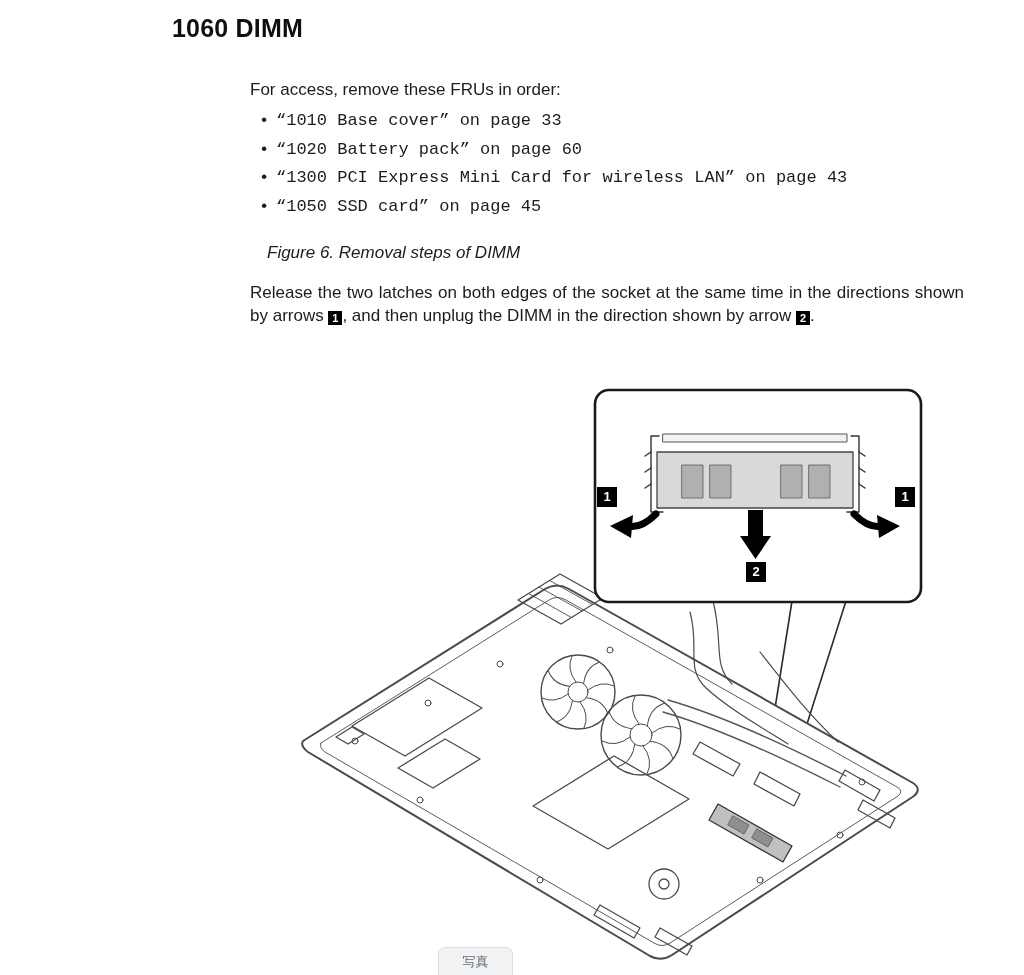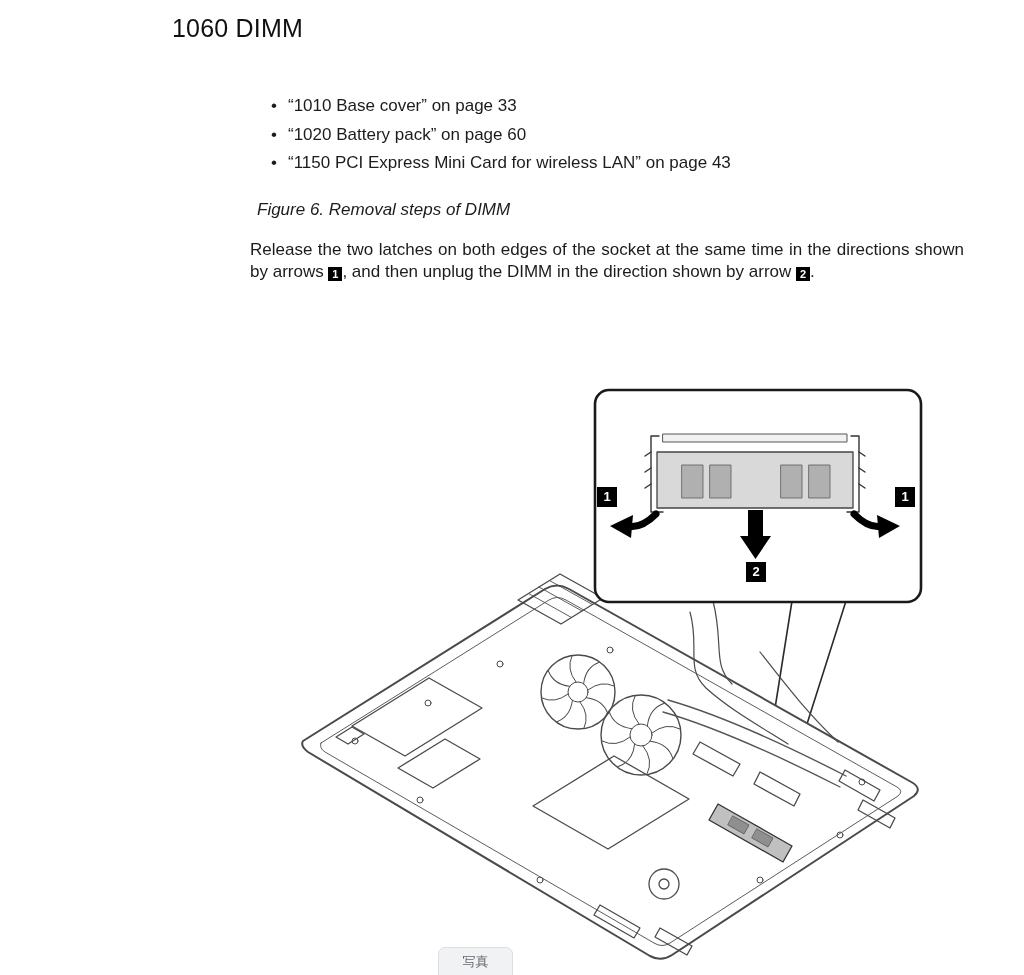--- a/index.html
+++ b/index.html
@@ -2,33 +2,33 @@
 <html><head>
 <meta charset="utf-8">
 <style>
   html,body{margin:0;padding:0;background:#fff;}
   #page{
     position:relative;width:1024px;height:975px;background:#ffffff;
     font-family:"Liberation Sans","DejaVu Sans",sans-serif;color:#1c1c1c;
     overflow:hidden;
   }
   .doc-title{
-    position:absolute;left:172px;top:14px;font-size:25px;font-weight:400;
+    position:absolute;left:172px;top:14px;font-size:25px;font-weight:700;
     letter-spacing:0.2px;color:#101010;margin:0;
   }
   .content{position:absolute;left:250px;top:76px;width:722px;}
   .intro{margin:0 0 3px 0;font-size:17px;line-height:27px;}
-  ul.fru-list{margin:16px;padding:0;list-style:none;}
+  ul.fru-list{margin:4px;padding:0;list-style:none;font-family:Liberation Mono, monospace;}
   ul.fru-list li{
     position:relative;padding-left:22px;font-size:17px;line-height:28.5px;
   }
   ul.fru-list li::before{
     content:"•";position:absolute;left:5px;top:0;color:#1c1c1c;
   }
-  .fig-caption{margin:21px 0 0 7px;font-size:17px;font-style:italic;line-height:22px;}
+  .fig-caption{margin:21px 0 0 17px;font-size:17px;font-style:italic;line-height:22px;}
   .instruction{
     margin:18px 8px 0 0;font-size:17px;line-height:22.5px;text-align:justify;
   }
   .inline-badge{
     display:inline-block;width:14px;height:14px;background:#000;color:#fff;
     font-size:11px;font-weight:700;line-height:14px;text-align:center;
     vertical-align:-1px;font-style:normal;
   }
   .fig-badge{
     position:absolute;width:20px;height:20px;background:#000;color:#fff;
@@ -47,25 +47,27 @@
   }
 </style>
 </head>
 <body>
 
 <div id="page">
 
   <h1 class="doc-title">1060 DIMM</h1>
 
   <div class="content">
+    <p class="intro">For access, remove these FRUs in order:</p>
 
     <ul class="fru-list">
       <li>“1010 Base cover” on page 33</li>
       <li>“1020 Battery pack” on page 60</li>
-      <li>“1150 PCI Express Mini Card for wireless LAN” on page 43</li>
+      <li>“1300 PCI Express Mini Card for wireless LAN” on page 43</li>
+      <li>“1050 SSD card” on page 45</li>
     </ul>
 
     <p class="fig-caption">Figure 6. Removal steps of DIMM</p>
 
     <p class="instruction"><span>Release the two latches on both edges of the socket at the same time in the directions shown by arrows </span><span class="inline-badge">1</span><span>, and then unplug the DIMM in the direction shown by arrow </span><span class="inline-badge">2</span><span>.</span></p>
   </div>
 
   <svg class="figure" width="1024" height="595" viewBox="0 380 1024 595" fill="none" stroke-linecap="round" stroke-linejoin="round">
 
     <g stroke="#2a2a2a" stroke-width="1.6">

